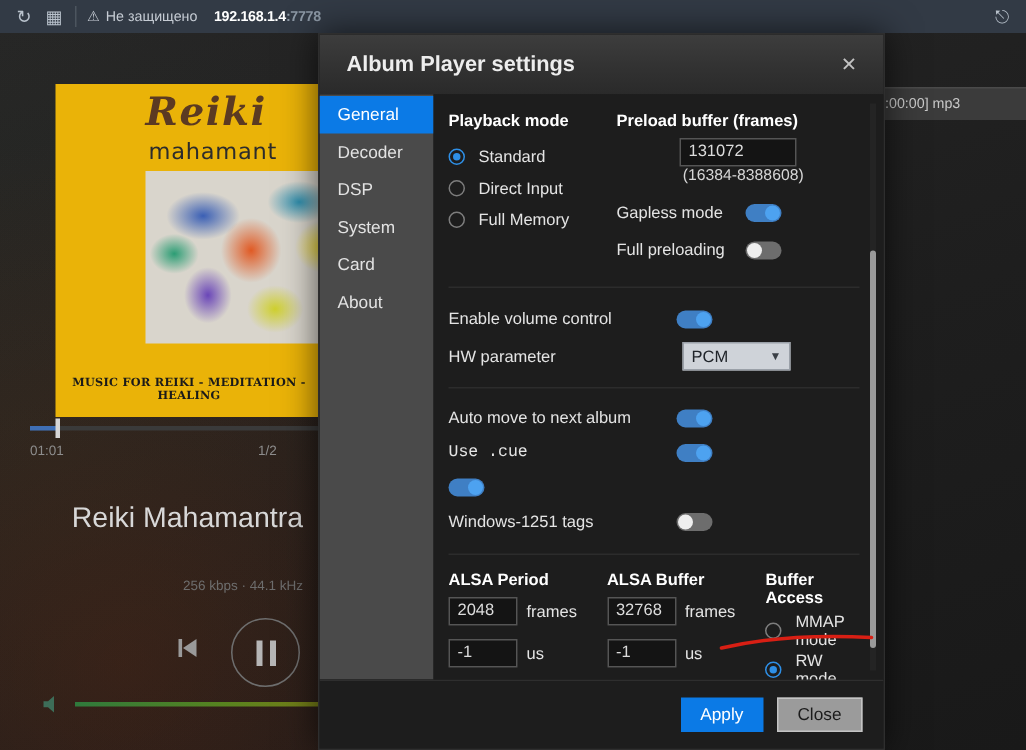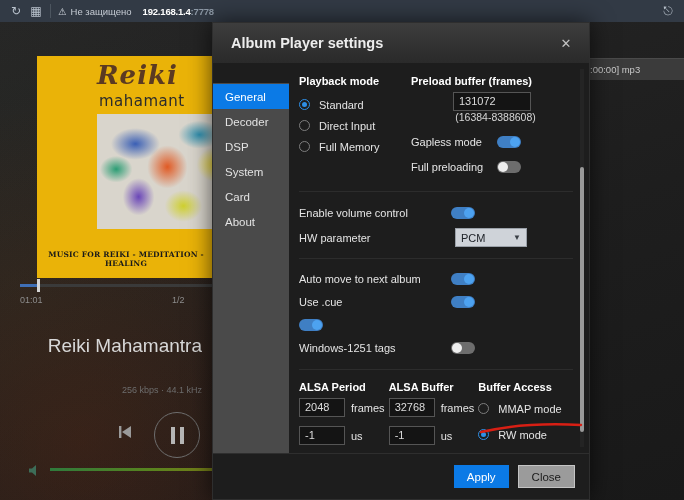--- a/index.html
+++ b/index.html
@@ -164,21 +164,20 @@
   #dialog-close {
     margin-left:auto; color:#c2c2c2; font-size:13px;
     width:18px; height:18px; display:flex; align-items:center; justify-content:center;
   }
 
   #dialog-body { flex:1 1 auto; display:flex; min-height:0; background:#1d1d1d; }
 
   #sidebar {
     flex:0 0 76px; background:#4a4a4a;
     padding-top:1px;
-    margin-top:20px;
   }
   .nav-item {
     height:25px; display:flex; align-items:center;
     padding-left:12px; font-size:11.5px; color:#e2e2e2;
   }
   .nav-item.active { background:#0b7ae6; color:#ffffff; }
 
   #panel {
     flex:1 1 auto; position:relative;
     background:#1d1d1d;
@@ -229,21 +228,21 @@
   .tg.off .knob { left:1px; background:#efefef; }
 
   .sel {
     background:#cfd3d9; border:1px solid #9aa0a8; color:#20242a;
     font-size:11px; height:19px; width:72px;
     display:flex; align-items:center; padding:0 5px;
     position:relative;
   }
   .sel .caret { margin-left:auto; font-size:8px; color:#3a3f46; }
 
-  #sec-alsa { display:flex; gap:4px; }
+  #sec-alsa { display:flex; gap:20px; }
   .alsa-col { width:86px; }
   .alsa-line { display:flex; align-items:center; margin-top:5px; }
   .unit { font-size:11px; color:#e4e4e4; margin-left:6px; }
 
   #red-underline { position:absolute; pointer-events:none; }
 
   #dialog-footer {
     flex:0 0 46px; height:46px;
     border-top:1px solid #2e2e2e;
     display:flex; align-items:center; justify-content:flex-end;
@@ -413,21 +412,21 @@
       <div class="sec-divider" style="margin-top:10px;"></div>
 
       <div style="padding-top:2px;">
         <div class="toggle-row">
           <span class="lbl" style="width:152px;">Auto move to next album</span>
           <span class="tg on">
               <span class="knob"></span>
             </span>
         </div>
         <div class="toggle-row" style="margin-top:3px;">
-          <span class="lbl" style="width:152px;">Use .cue</span>
+          <span class="lbl" style="width:152px;font-family:Liberation Mono, monospace;">Use .cue</span>
           <span class="tg on">
               <span class="knob"></span>
             </span>
         </div>
         <div class="toggle-row" style="margin-top:3px;">
           <span class="tg on">
               <span class="knob"></span>
             </span>
         </div>
         <div class="toggle-row" style="margin-top:3px;">

